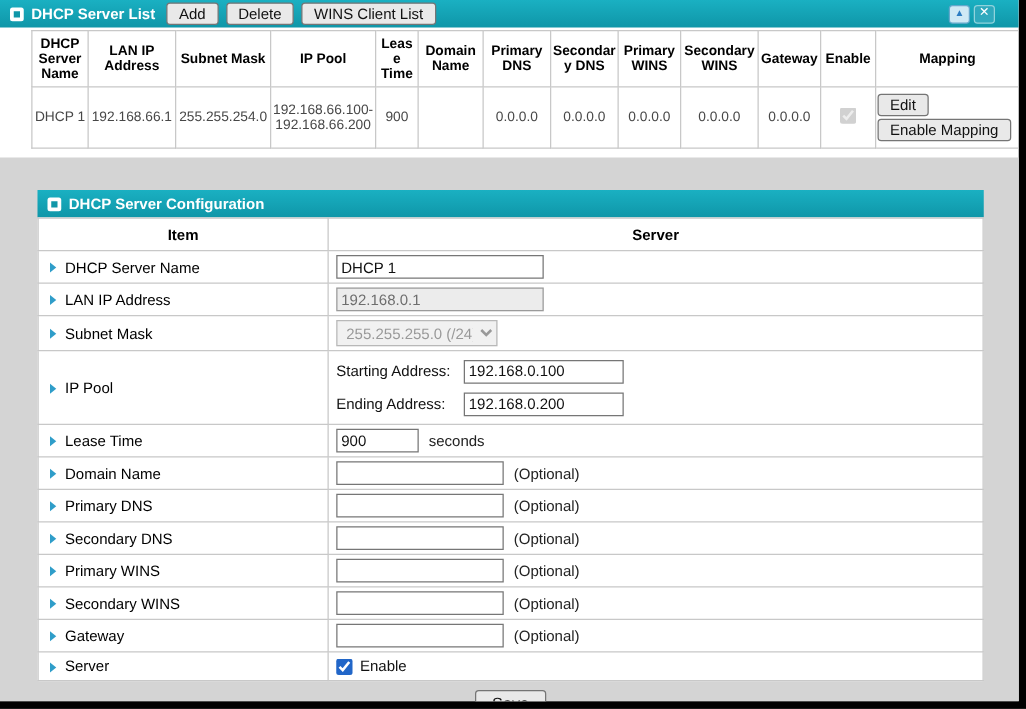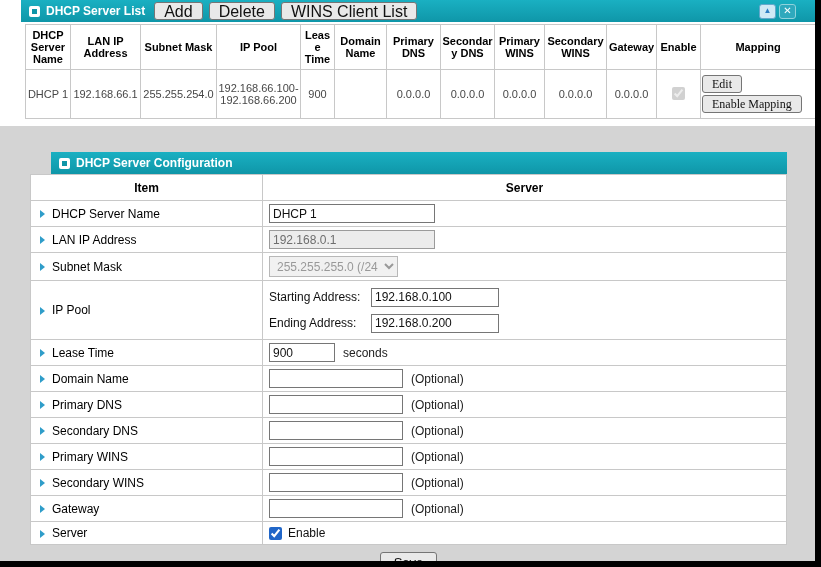--- a/index.html
+++ b/index.html
@@ -1,34 +1,34 @@
 <!DOCTYPE html>
 <html><head>
 <meta charset="utf-8">
 <style>
   html,body{margin:0;padding:0;}
   body{background:#000;font-family:"Liberation Sans",sans-serif;}
   .screen{position:relative;width:821px;height:567px;background:#000;overflow:hidden;}
   .content{position:absolute;left:0;top:0;width:815px;height:561px;background:#fff;overflow:hidden;}
 
-  .titlebar{height:22px;background:linear-gradient(#1ab0c2,#0f96a8);display:flex;align-items:center;padding:0 5px;box-sizing:border-box;margin-left:21px;}
+  .titlebar{height:22px;background:linear-gradient(#1ab0c2,#0f96a8);display:flex;align-items:center;padding:0 5px;box-sizing:border-box;}
   .panel-icon{width:11px;height:11px;background:#fff;border-radius:2px;margin:0 6px 0 3px;display:flex;align-items:center;justify-content:center;flex:none;}
   .panel-icon::after{content:"";width:5px;height:5px;background:#0f96a8;display:block;}
   .titlebar-title{color:#fff;font-size:12px;font-weight:bold;margin-right:9px;white-space:nowrap;}
-  .tb-btn{background:#e9e9e9;border:1px solid #757575;border-radius:3px;font-family:inherit;font-size:16px;color:#111;height:18px;padding:0 9px;margin-right:6px;cursor:pointer;text-align:center;}
+  .tb-btn{background:#e9e9e9;border:1px solid #757575;border-radius:3px;font-family:inherit;font-size:12px;color:#111;height:18px;padding:0 9px;margin-right:6px;cursor:pointer;text-align:center;}
   .win-controls{margin-left:auto;display:flex;gap:3px;margin-right:14px;}
   .win-btn{width:17px;height:15px;border-radius:3px;font-size:8px;line-height:12px;text-align:center;cursor:pointer;box-sizing:border-box;padding:0;}
   .win-btn.collapse{background:#cfe9f5;border:1px solid #63a8cc;color:#2d7dc3;}
   .win-btn.close{background:#2fa9bd;border:1px solid #90d3dc;color:#fff;font-size:10px;}
 
   table.list{border-collapse:collapse;table-layout:fixed;width:790px;margin:2px 0 0 25px;}
   table.list th,table.list td{border:1px solid #c8c8c8;text-align:center;vertical-align:middle;overflow-wrap:break-word;}
   table.list th{font-size:11px;font-weight:bold;color:#000;padding:4px 1px;}
   table.list td{font-size:11px;color:#474747;padding:3px 1px;}
-  td.actions-cell{text-align:left;padding:2px 3px;font-family:Liberation Serif, serif;}
+  td.actions-cell{text-align:left;padding:2px 3px;}
   .cell-btn{display:block;background:#e9e9e9;border:1px solid #757575;border-radius:3px;font-family:inherit;font-size:12px;color:#111;height:18px;padding:0 9px;margin:2px 0;cursor:pointer;}
 
   .lower{position:absolute;left:0;top:126px;width:815px;height:435px;background:#d4d4d4;}
   .config-panel{margin:26px 28px 0 30px;width:757px;box-sizing:border-box;}
   .config-table{border-collapse:collapse;width:757px;background:#fff;table-layout:fixed;}
   .config-table th,.config-table td{border:1px solid #c8c8c8;font-size:12px;}
   .config-table th{font-weight:bold;color:#000;height:23px;}
   td.item-cell{padding:4px 4px 4px 9px;color:#000;}
   td.setting-cell{padding:3px 6px;color:#222;}
   .item-arrow{display:inline-block;width:0;height:0;border-left:5px solid #2f9dc9;border-top:4px solid transparent;border-bottom:4px solid transparent;margin-right:7px;vertical-align:middle;}

